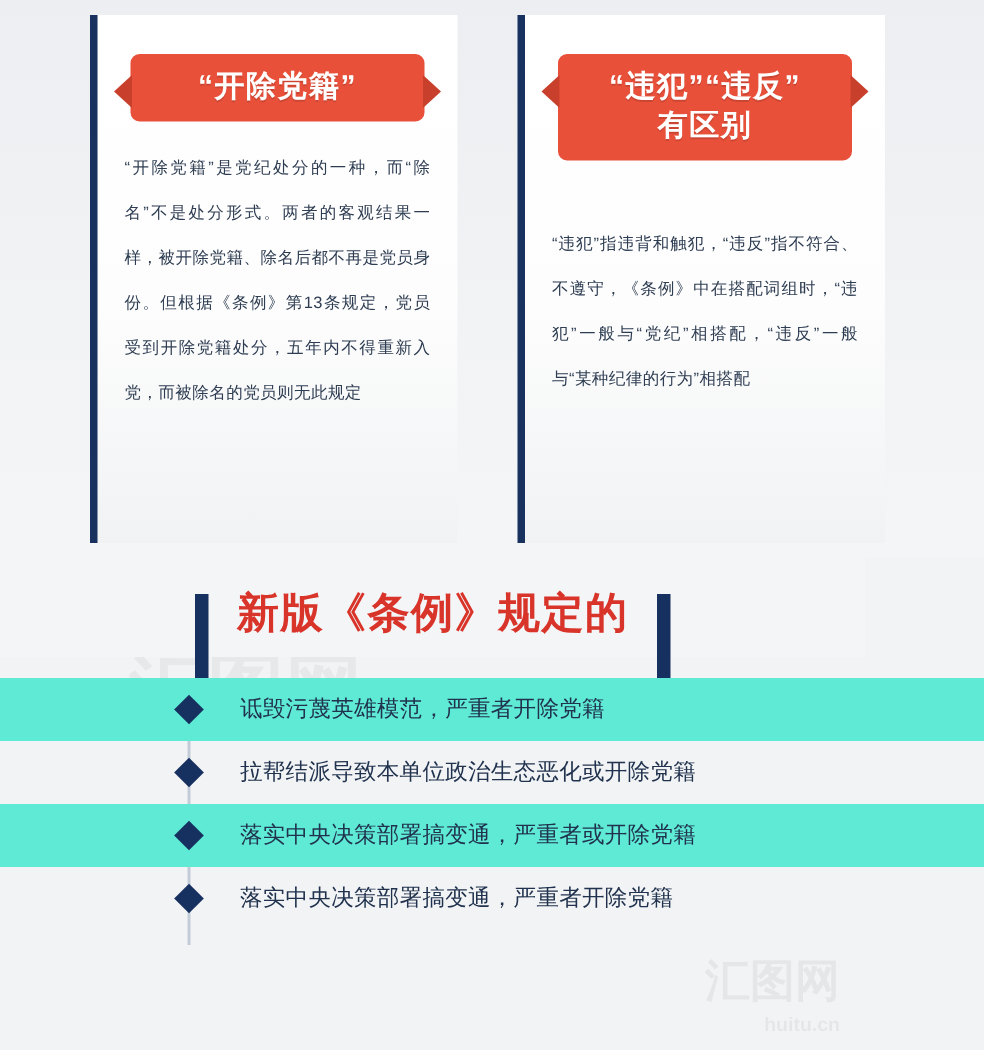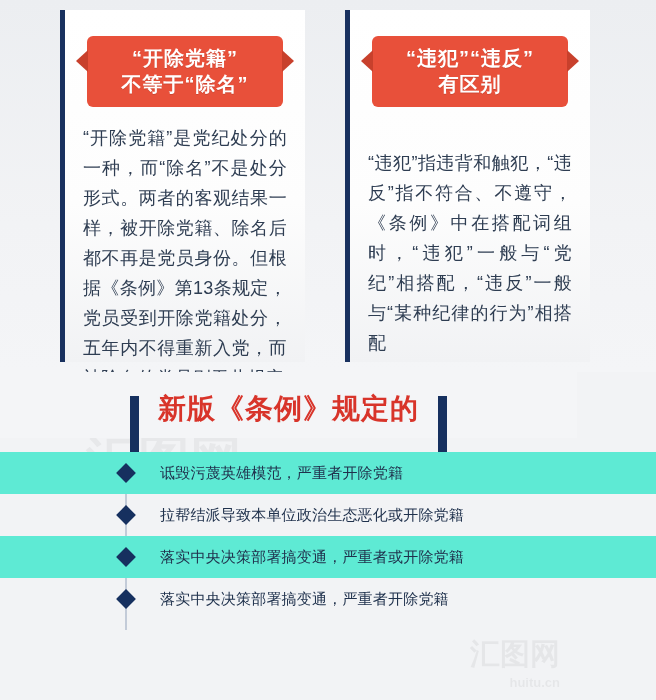--- a/index.html
+++ b/index.html
@@ -67,21 +67,21 @@
     left: -11px;
     border-right: 12px solid #c8402c;
   }
   .ribbon::after {
     right: -11px;
     border-left: 12px solid #c8402c;
   }
 
   .card-body {
     color: #2e3d52;
-    font-size: 18px;
+    font-size: 11px;
     line-height: 30px;
     text-align: justify;
     text-justify: inter-ideograph;
     letter-spacing: .3px;
   }
   .card.right .card-body { text-align: justify; margin-top: 41px; }
 
   
   .section-head {
     position: relative;
@@ -170,21 +170,20 @@
   .wm.two small { font-size: 13px; display:block; text-align:right; }
 </style>
 </head>
 <body>
 
 <div class="cards-wrap">
 
   <div class="card left">
     <div class="ribbon">
       <span class="rline">“开除党籍”</span>
-      <span class="rline">不等于“除名”</span>
     </div>
     <div class="card-body">“开除党籍”是党纪处分的一种，而“除名”不是处分形式。两者的客观结果一样，被开除党籍、除名后都不再是党员身份。但根据《条例》第13条规定，党员受到开除党籍处分，五年内不得重新入党，而被除名的党员则无此规定</div>
   </div>
 
   <div class="card right">
     <div class="ribbon">
       <span class="rline">“违犯”“违反”</span>
       <span class="rline">有区别</span>
     </div>
     <div class="card-body">“违犯”指违背和触犯，“违反”指不符合、不遵守，《条例》中在搭配词组时，“违犯”一般与“党纪”相搭配，“违反”一般与“某种纪律的行为”相搭配</div>

